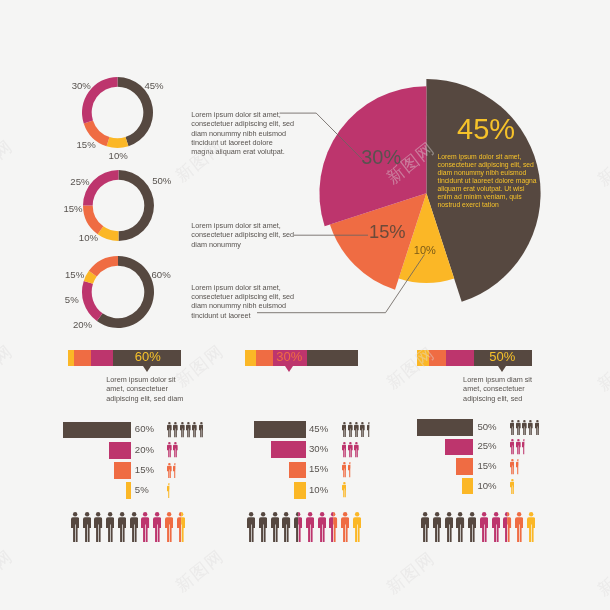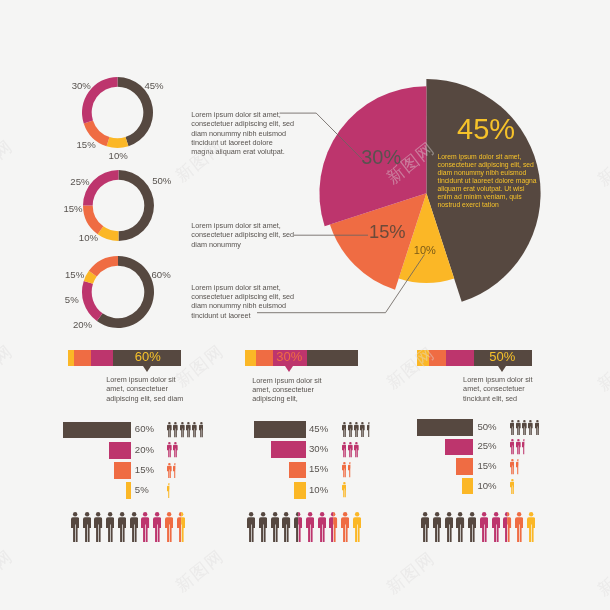--- a/index.html
+++ b/index.html
@@ -96,30 +96,29 @@
 <div class="abs seg-pct" style="left:147.8px;top:350.2px;transform:translateX(-50%);color:#f6c22a;">60%</div>
 <div class="abs body-txt" style="left:106.3px;top:375.2px;width:80.0px;">Lorem ipsum dolor sit amet, consectetuer adipiscing elit, sed diam</div>
 <div class="abs" style="left:244.8px;top:349.6px;width:112.8px;height:16.6px;">
   <div class="abs" style="left:0.00px;top:0;width:11.28px;height:16.6px;background:#fbb726;"></div>
   <div class="abs" style="left:11.28px;top:0;width:16.92px;height:16.6px;background:#ef6c43;"></div>
   <div class="abs" style="left:28.20px;top:0;width:33.84px;height:16.6px;background:#bd356d;"></div>
   <div class="abs" style="left:62.04px;top:0;width:50.76px;height:16.6px;background:#564840;"></div>
 </div>
 <div class="abs" style="left:284.9px;top:366.2px;width:0;height:0;border-left:4.1px solid transparent;border-right:4.1px solid transparent;border-top:6.6px solid #bd356d;"></div>
 <div class="abs seg-pct" style="left:289.2px;top:350.2px;transform:translateX(-50%);color:#ef6c43;">30%</div>
-<div class="abs body-txt" style="left:252.3px;top:375.5px;width:76.0px;">Lorem ipsum dolor sit amet, consectetuer adipiscing elit,</div>
 <div class="abs" style="left:417.4px;top:349.6px;width:114.2px;height:16.6px;">
   <div class="abs" style="left:0.00px;top:0;width:11.42px;height:16.6px;background:#fbb726;"></div>
   <div class="abs" style="left:11.42px;top:0;width:17.13px;height:16.6px;background:#ef6c43;"></div>
   <div class="abs" style="left:28.55px;top:0;width:28.55px;height:16.6px;background:#bd356d;"></div>
   <div class="abs" style="left:57.10px;top:0;width:57.10px;height:16.6px;background:#564840;"></div>
 </div>
 <div class="abs" style="left:497.9px;top:366.2px;width:0;height:0;border-left:4.1px solid transparent;border-right:4.1px solid transparent;border-top:6.6px solid #564840;"></div>
 <div class="abs seg-pct" style="left:502.3px;top:350.2px;transform:translateX(-50%);color:#f6c22a;">50%</div>
-<div class="abs body-txt" style="left:463.1px;top:375.1px;width:80.0px;">Lorem ipsum dolor sit amet, consectetuer tincidunt elit, sed</div>
+<div class="abs body-txt" style="left:463.1px;top:375.1px;width:80.0px;">Lorem ipsum diam sit amet, consectetuer adipiscing elit, sed</div>
 <div class="abs" style="left:63.44px;top:421.50px;width:67.86px;height:16.9px;background:#564840;"></div>
 <div class="abs bar-pct" style="left:134.8px;top:424.39px;">60%</div>
 <svg class="abs" style="left:167.20px;top:422.10px;" width="4.80" height="15.60" viewBox="0 0 20 72.3" preserveAspectRatio="none">
       <clipPath id="cl1_0">
         <rect x="0.000" y="0" width="20.000" height="72.3"></rect>
       </clipPath>
       <g clip-path="url(#cl1_0)" fill="#564840">
         <circle cx="10" cy="5.3" r="5.3"></circle>
         <path d="M4.4 12.8 H15.6 A4.4 4.4 0 0 1 20 17.2 V38.4 H15.9 V72.3 H11.3 V30.4 H9.6 V72.3 H5.0 V38.4 H0 V17.2 A4.4 4.4 0 0 1 4.4 12.8 Z"></path>
       </g>

